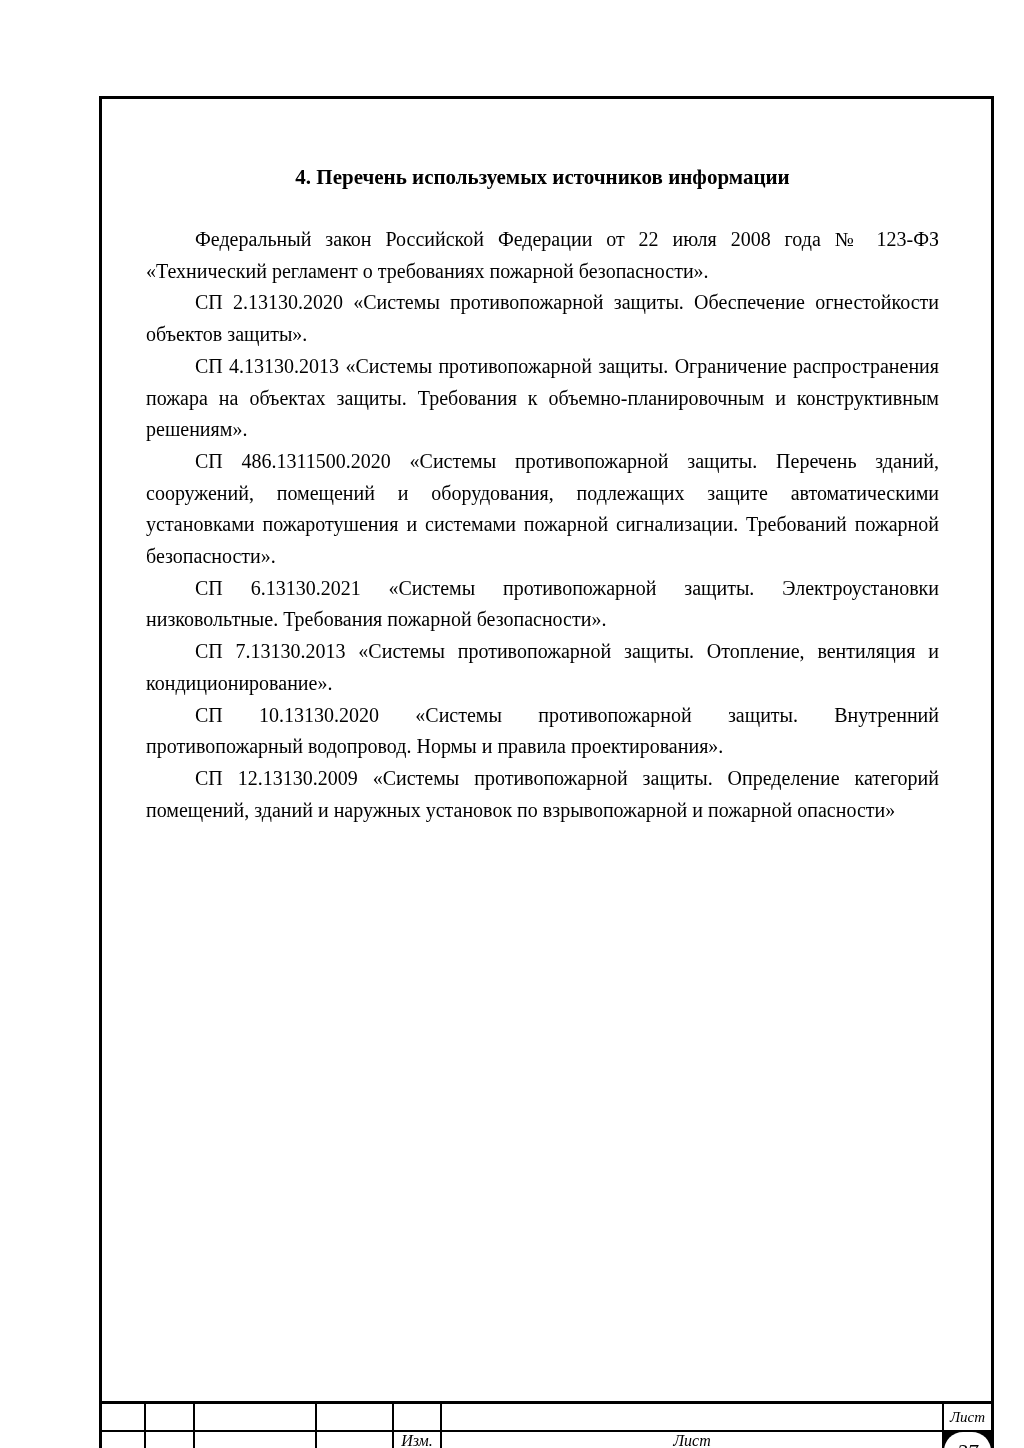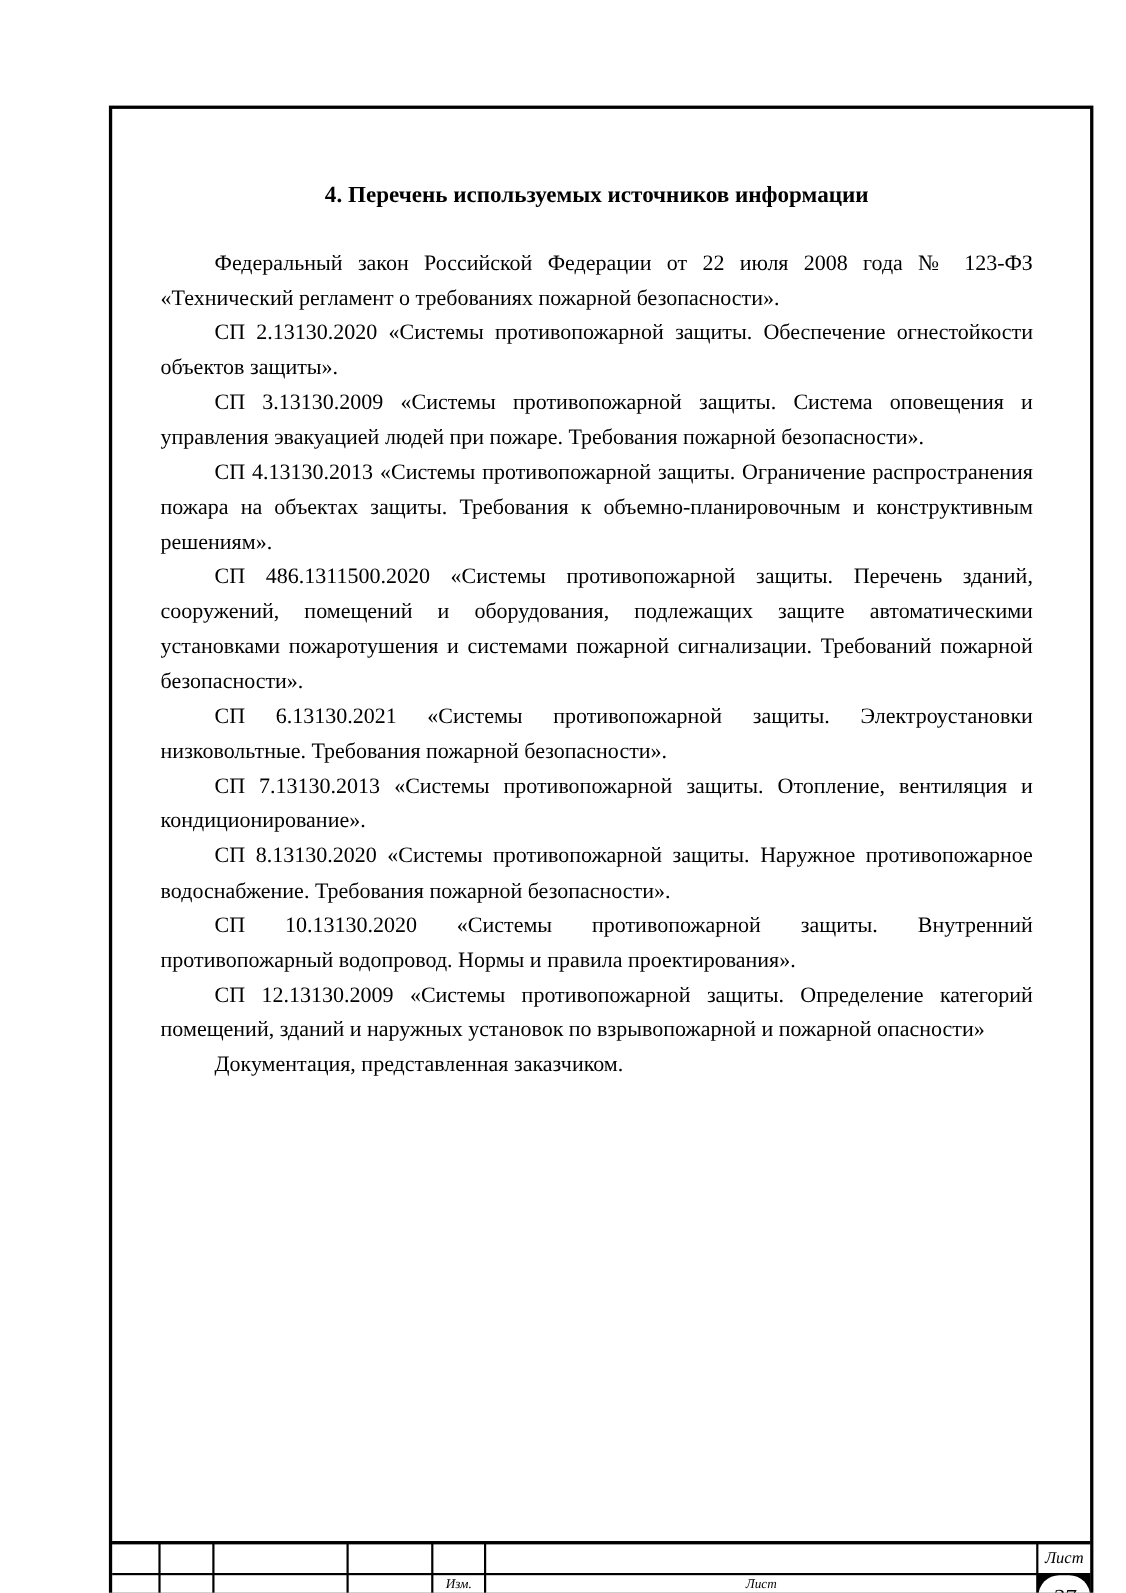--- a/index.html
+++ b/index.html
@@ -61,21 +61,21 @@
   .stamp .cell {
     background: #ffffff;
     overflow: hidden;
     text-align: center;
   }
   .stamp .label-cell {
     display: flex;
     align-items: center;
     justify-content: center;
     font-style: italic;
-    font-size: 12px;
+    font-size: 16px;
     white-space: nowrap;
   }
   .stamp .docname-cell {
     grid-column: 6;
     grid-row: 1 / span 3;
     padding: 2px 3px;
     font-size: 14.5px;
     line-height: 18px;
     text-align: left;
   }
@@ -101,29 +101,26 @@
 </style>
 </head>
 <body>
 
 <div class="frame">
 
   <div class="content">
     <h1 class="doc-title">4. Перечень используемых источников информации</h1>
     <p class="para">Федеральный закон Российской Федерации от 22 июля 2008 года № 123-ФЗ «Технический регламент о требованиях пожарной безопасности».</p>
     <p class="para">СП 2.13130.2020 «Системы противопожарной защиты. Обеспечение огнестойкости объектов защиты».</p>
-    <p class="para">СП 3.13130.2009 «Системы противопожарной защиты. Система оповещения и управления эвакуацией людей при пожаре. Требования пожарной безопасности».</p>
     <p class="para">СП 4.13130.2013 «Системы противопожарной защиты. Ограничение распространения пожара на объектах защиты. Требования к объемно-планировочным и конструктивным решениям».</p>
     <p class="para">СП 486.1311500.2020 «Системы противопожарной защиты. Перечень зданий, сооружений, помещений и оборудования, подлежащих защите автоматическими установками пожаротушения и системами пожарной сигнализации. Требований пожарной безопасности».</p>
     <p class="para">СП 6.13130.2021 «Системы противопожарной защиты. Электроустановки низковольтные. Требования пожарной безопасности».</p>
     <p class="para">СП 7.13130.2013 «Системы противопожарной защиты. Отопление, вентиляция и кондиционирование».</p>
-    <p class="para">СП 8.13130.2020 «Системы противопожарной защиты. Наружное противопожарное водоснабжение. Требования пожарной безопасности».</p>
     <p class="para">СП 10.13130.2020 «Системы противопожарной защиты. Внутренний противопожарный водопровод. Нормы и правила проектирования».</p>
     <p class="para">СП 12.13130.2009 «Системы противопожарной защиты. Определение категорий помещений, зданий и наружных установок по взрывопожарной и пожарной опасности»</p>
-    <p class="para">Документация, представленная заказчиком.</p>
   </div>
 
   <div class="stamp">
 
     <div class="cell"></div>
     <div class="cell"></div>
     <div class="cell"></div>
     <div class="cell"></div>
     <div class="cell"></div>
 

